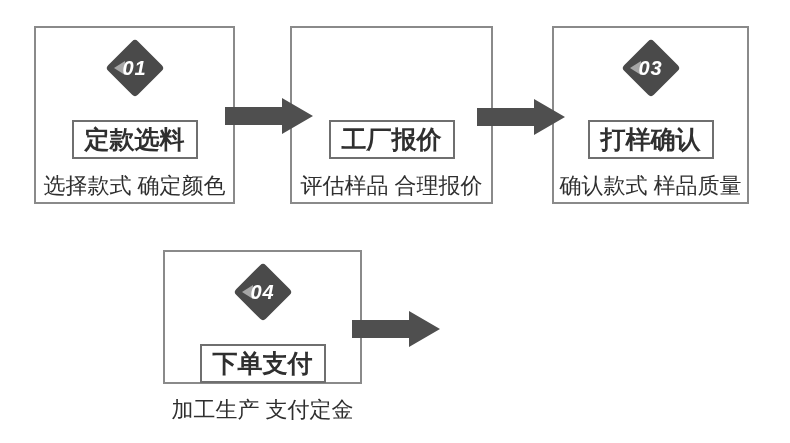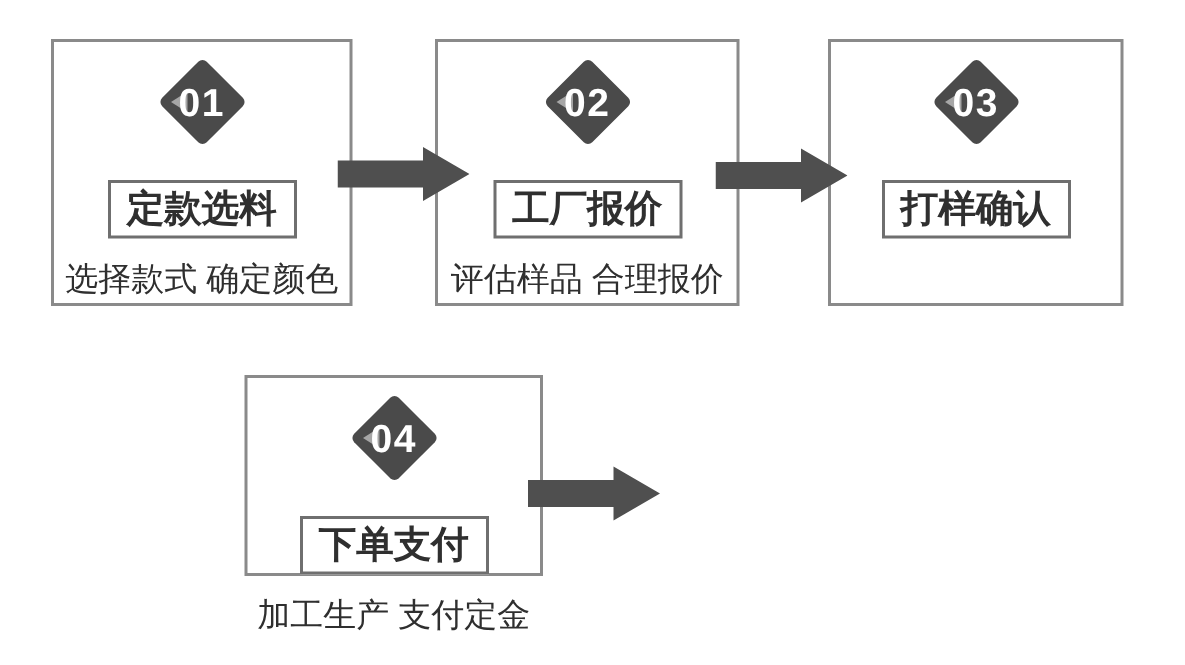--- a/index.html
+++ b/index.html
@@ -34,21 +34,21 @@
     position:absolute; left:8px; top:50%; transform:translateY(-50%);
     width:0; height:0;
     border-top:7px solid transparent;
     border-bottom:7px solid transparent;
     border-right:11px solid var(--diamond-wedge,#a6a6a6);
   }
   .num {
     position:absolute; inset:0;
     display:flex; align-items:center; justify-content:center;
     color:var(--number-text,#ffffff);
-    font-weight:bold; font-size:26px; letter-spacing:1px;
+    font-weight:bold; font-size:20px; letter-spacing:1px;font-style:italic;
   }
   .title-box {
     position:absolute; top:92px; left:50%; transform:translateX(-50%);
     border:2px solid var(--title-border,#6f6f6f);
     padding:2px 11px;
     font-size:25px; font-weight:bold; line-height:1.25;
     color:var(--text,#2f2f2f);
     white-space:nowrap;
     background:var(--background,#ffffff);
   }
@@ -75,36 +75,32 @@
     <div class="diamond-wrap">
       <div class="diamond"></div>
       <div class="wedge"></div>
       <div class="num">01</div>
     </div>
     <div class="title-box">定款选料</div>
     <div class="subtitle">选择款式 确定颜色</div>
   </div>
 
   <div class="step s2">
-    <div class="diamond-wrap">
-      <div class="diamond"></div>
-      <div class="wedge"></div>
-      <div class="num">02</div>
-    </div>
     <div class="title-box">工厂报价</div>
     <div class="subtitle">评估样品 合理报价</div>
   </div>
 
   <div class="step s3">
     <div class="diamond-wrap">
       <div class="diamond"></div>
       <div class="wedge"></div>
       <div class="num">03</div>
     </div>
     <div class="title-box">打样确认</div>
+    <div class="subtitle">确认款式 样品质量</div>
   </div>
 
   <div class="step s4">
     <div class="diamond-wrap">
       <div class="diamond"></div>
       <div class="wedge"></div>
       <div class="num">04</div>
     </div>
     <div class="title-box">下单支付</div>
     <div class="subtitle">加工生产 支付定金</div>

